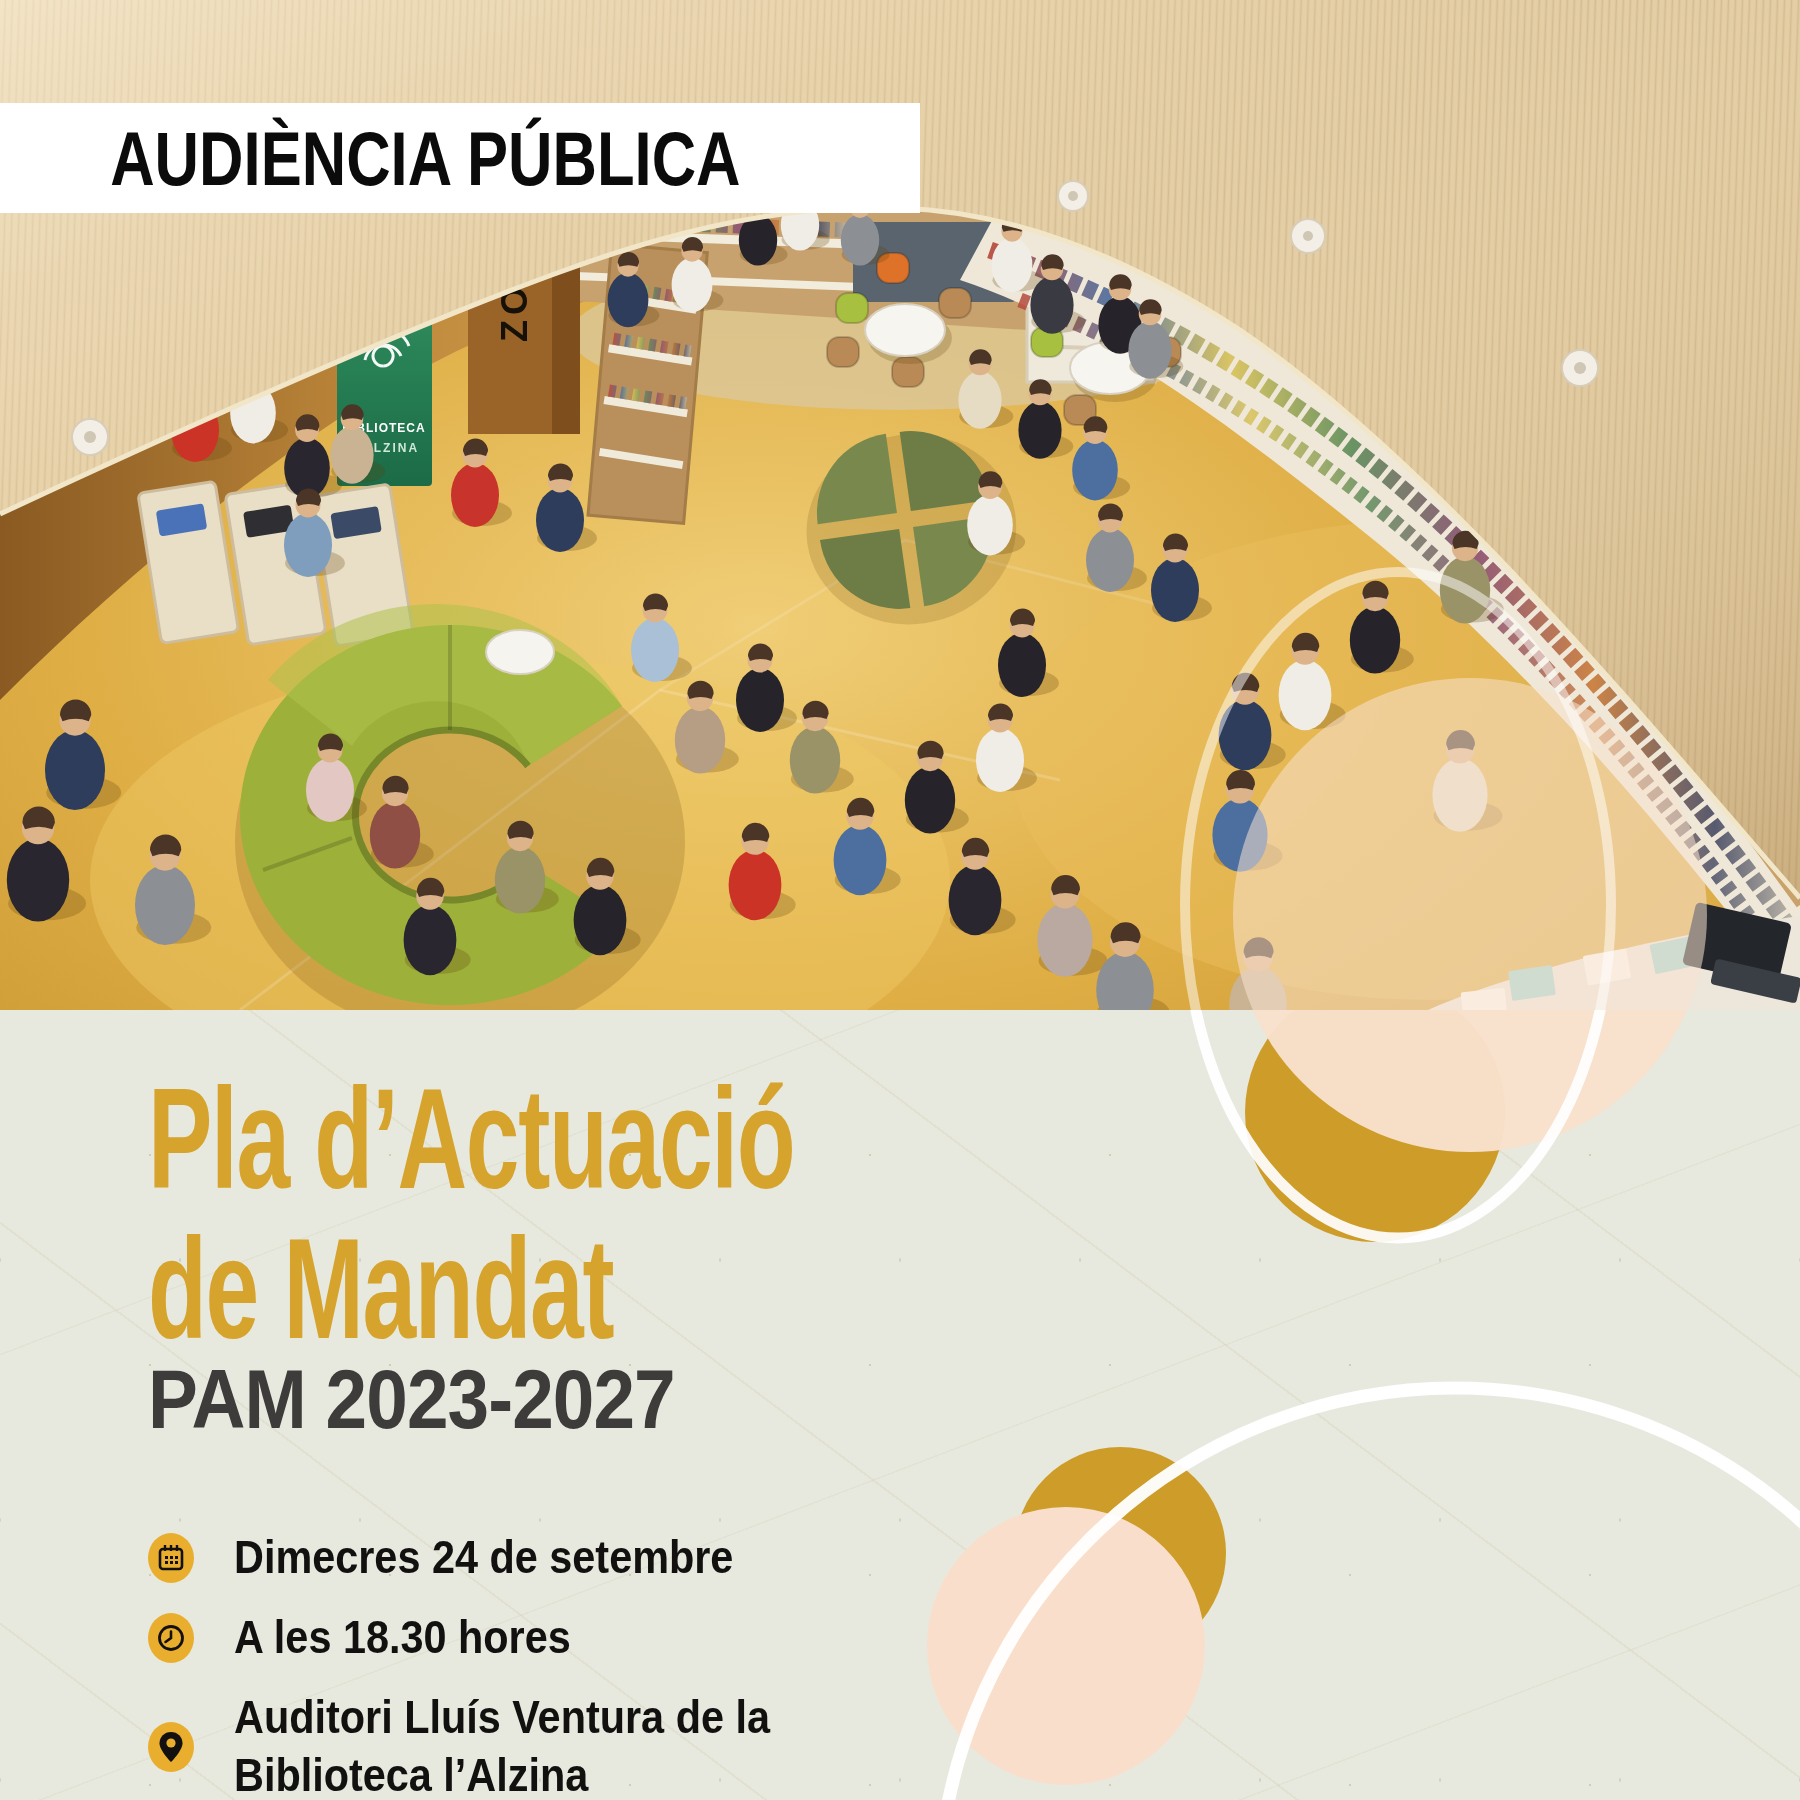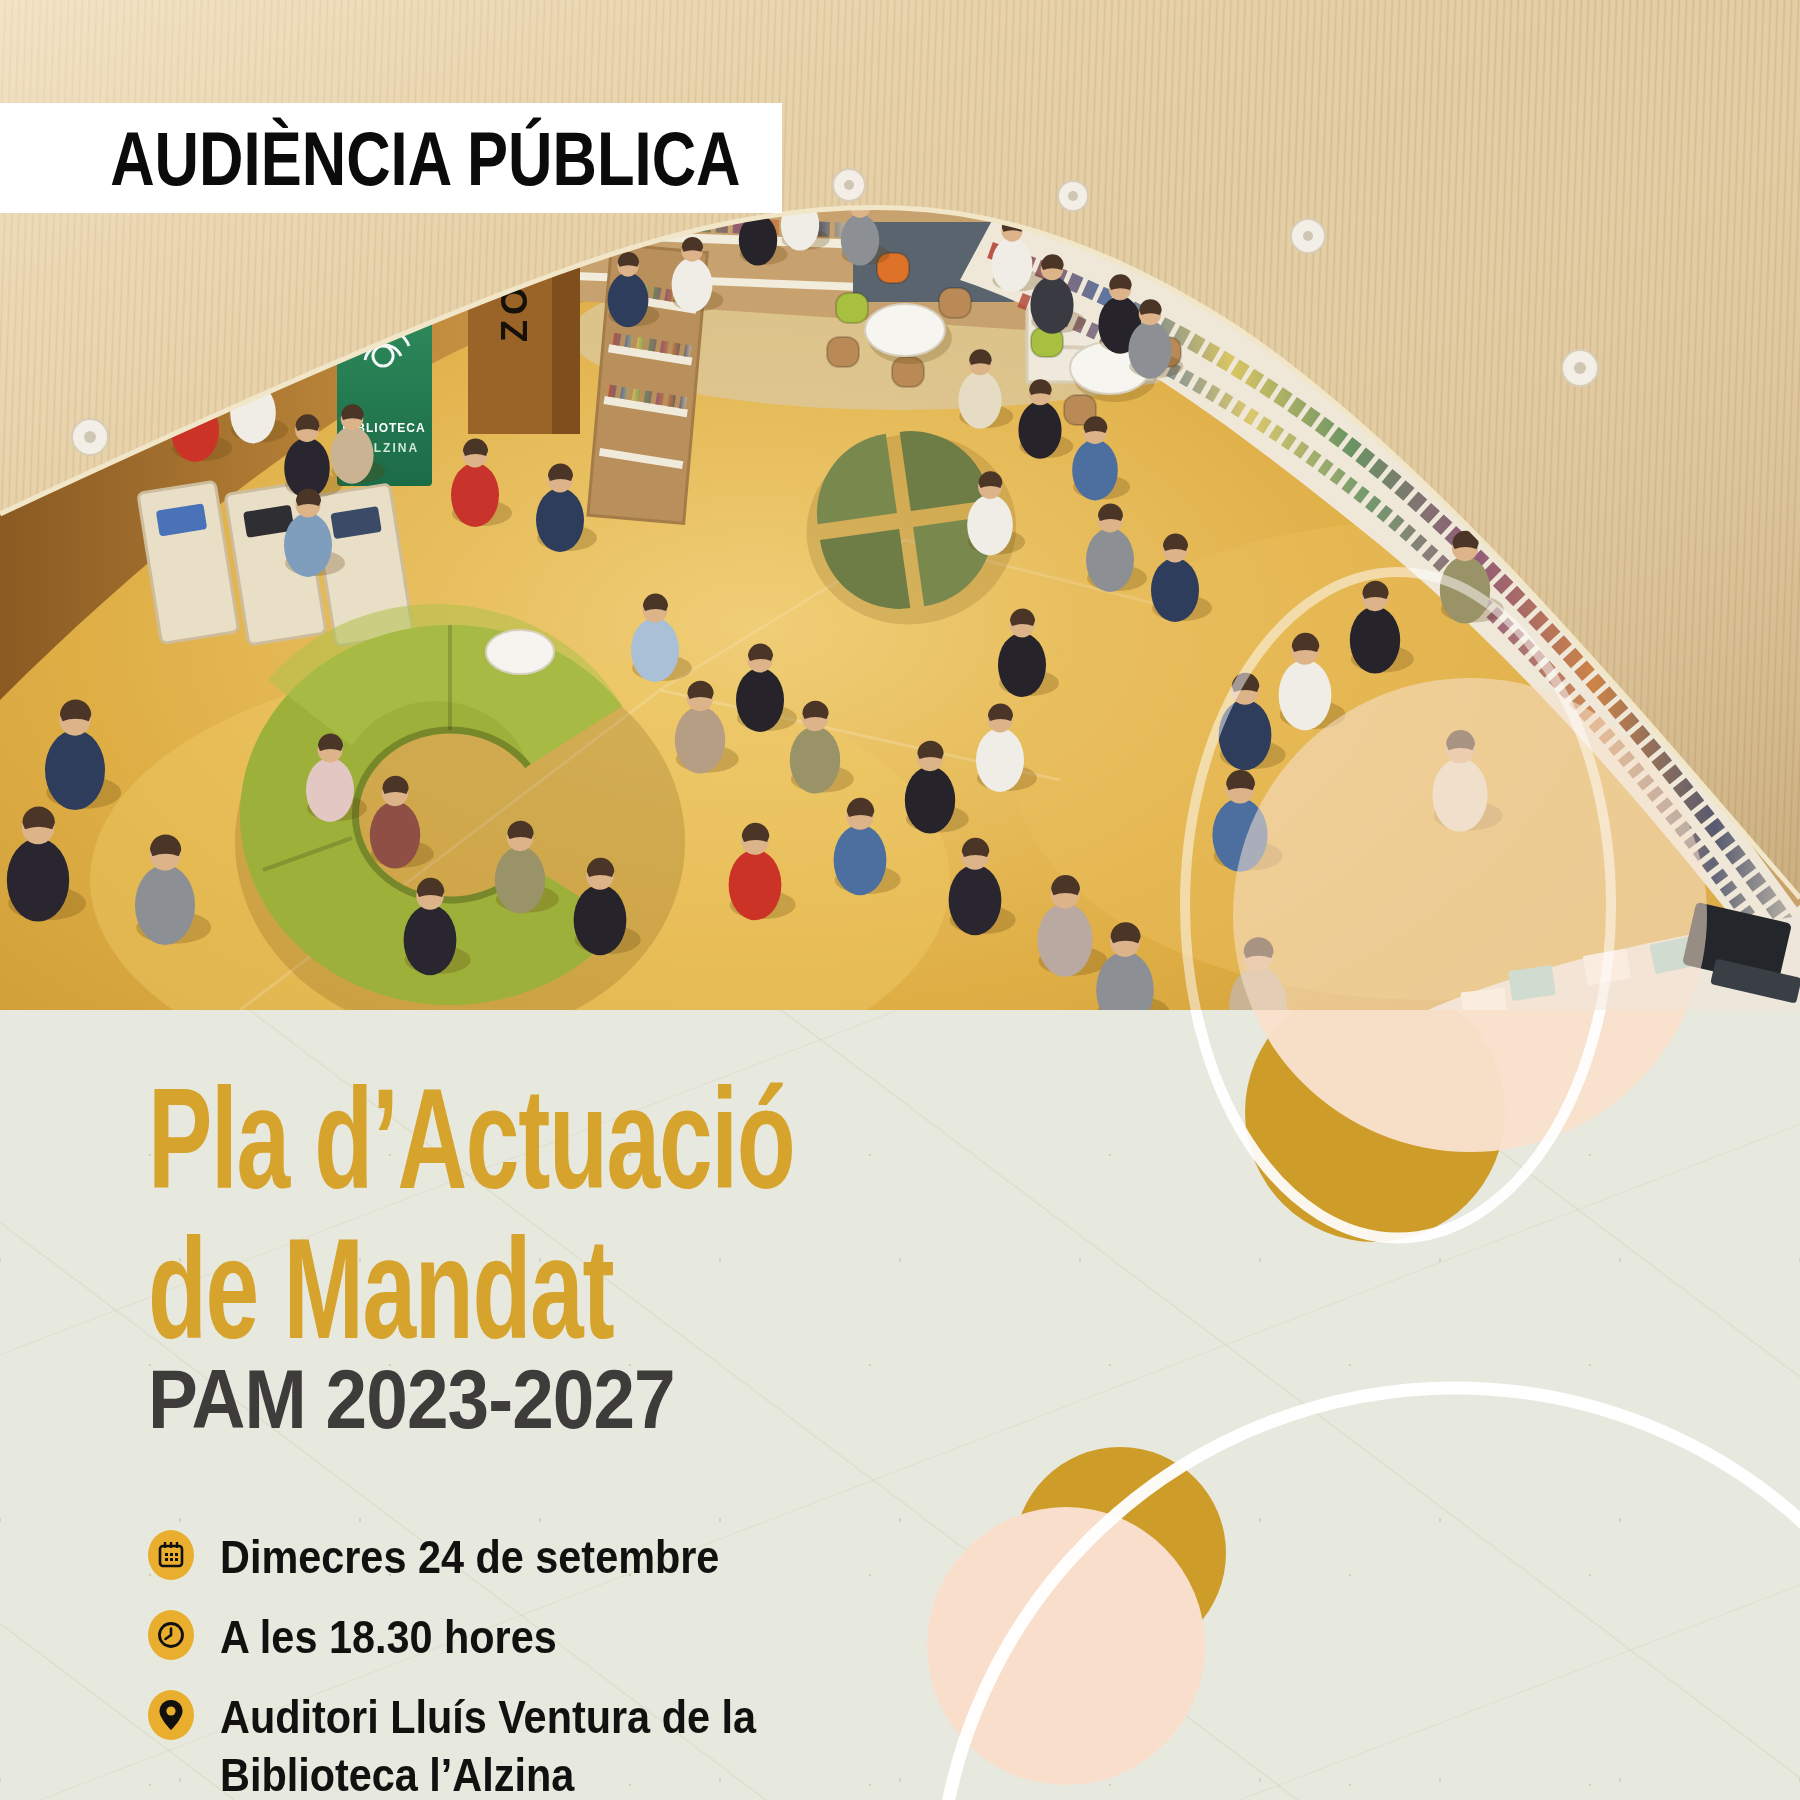--- a/index.html
+++ b/index.html
@@ -16,32 +16,32 @@
   .photo-section{position:absolute;left:0;top:0;width:1800px;height:1010px}
   .bottom-section{position:absolute;left:0;top:1010px;width:1800px;height:790px;
     background-color:var(--sage_bg);
     background-image:
       radial-gradient(rgba(180,150,90,.35) 1.2px, transparent 1.6px),
       radial-gradient(rgba(150,160,130,.30) 1px, transparent 1.4px),
       repeating-linear-gradient(37deg, transparent 0 140px, rgba(180,150,90,.10) 140px 142px, transparent 142px 320px),
       repeating-linear-gradient(-21deg, transparent 0 200px, rgba(170,150,100,.08) 200px 201.5px, transparent 201.5px 430px);
     background-size:240px 210px,180px 260px,auto,auto;
     background-position:30px 40px,90px 120px,0 0,0 0;}
-  .banner{position:absolute;left:0;top:103px;width:782px;height:110px;background:var(--banner_bg);
+  .banner{position:absolute;left:0;top:103px;width:920px;height:110px;background:var(--banner_bg);
     display:flex;align-items:center;z-index:30}
   .banner-text{font-size:76px;font-weight:bold;color:var(--banner_text);letter-spacing:0;
     padding-left:136px;transform:scaleX(.81);transform-origin:left center;white-space:nowrap}
   .title{position:absolute;left:148px;top:1064px;z-index:20}
   .title-line{font-size:142px;line-height:150px;font-weight:bold;color:var(--gold_title);
     letter-spacing:-2px;transform:scaleX(.68);transform-origin:left top;white-space:nowrap}
   .subtitle{position:absolute;left:148px;top:1352px;font-size:83px;font-weight:bold;
     color:var(--subtitle_gray);letter-spacing:-1px;transform:scaleX(.90);transform-origin:left top;
     white-space:nowrap;z-index:20}
   .details{position:absolute;left:148px;top:1528px;z-index:20;display:flex;flex-direction:column;row-gap:22px}
-  .detail-row{display:flex;align-items:flex-start;column-gap:26px}
+  .detail-row{display:flex;align-items:center;column-gap:40px}
   .detail-icon{flex:0 0 auto;width:46px;height:50px;border-radius:50%;background:var(--icon_gold);
     display:flex;align-items:center;justify-content:center;margin-top:2px}
   .detail-text-wrap{transform:scaleX(.90);transform-origin:left top}
   .detail-text{font-size:46px;line-height:58px;font-weight:bold;color:var(--text_black);max-width:650px}
   .deco-layer{position:absolute;left:0;top:0;width:1800px;height:1800px;pointer-events:none;z-index:10}
   svg{display:block}
 </style>
 </head>
 <body>
 

